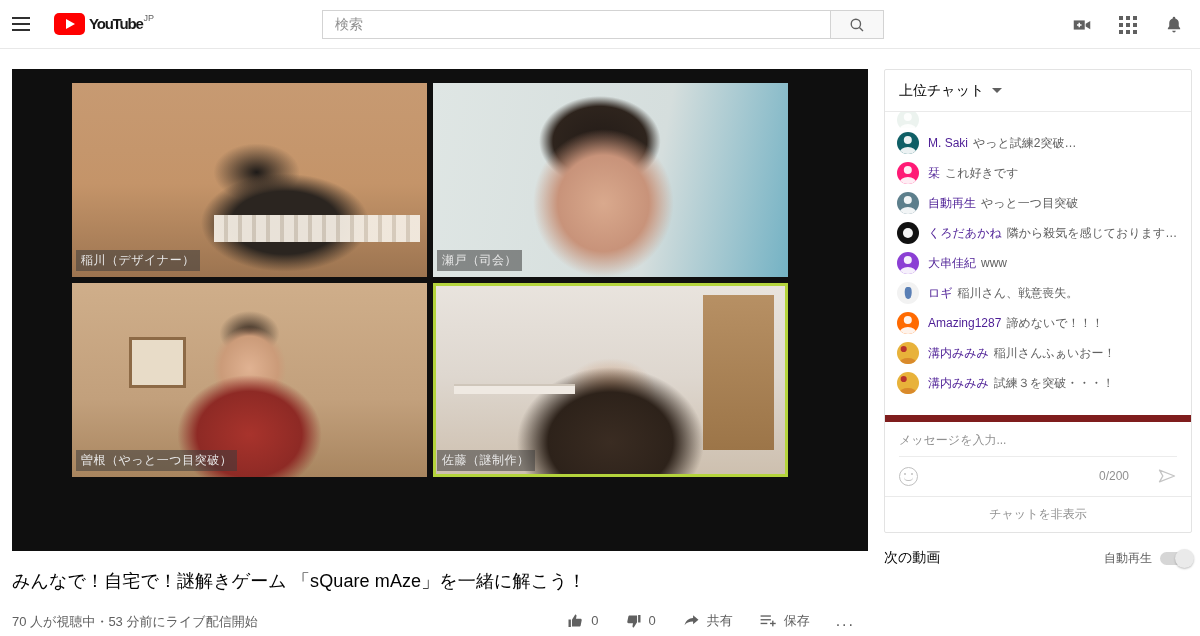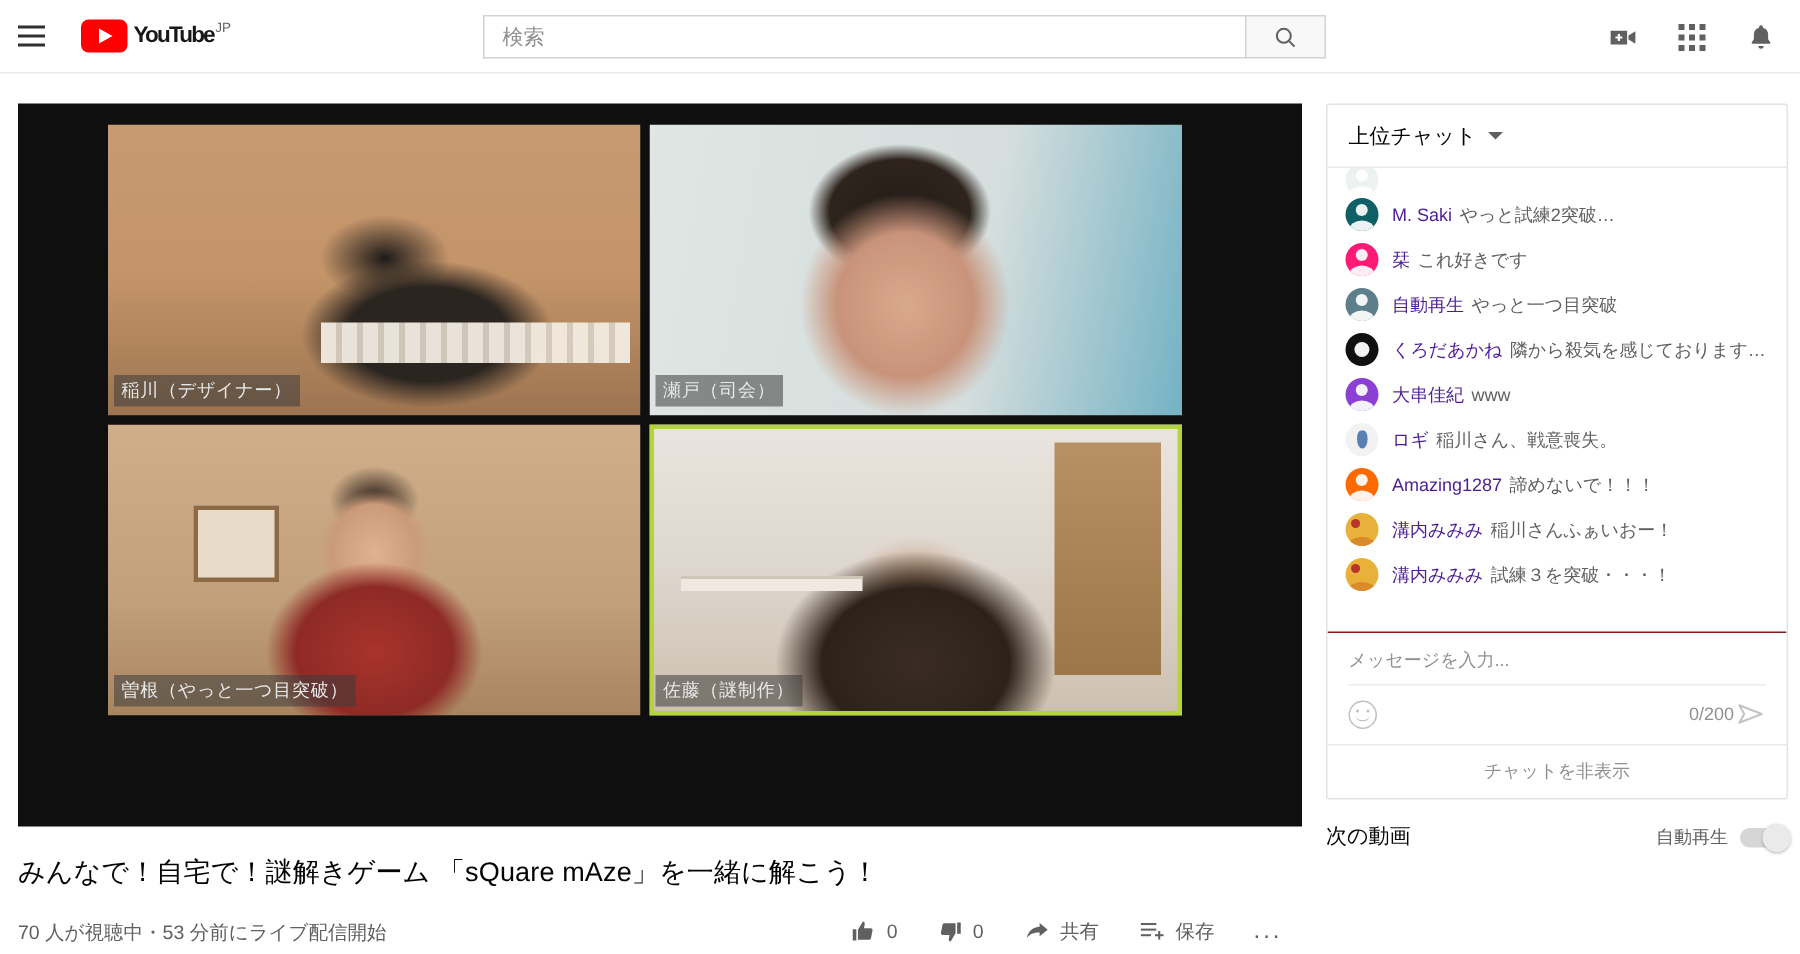--- a/index.html
+++ b/index.html
@@ -151,32 +151,32 @@
     position: relative; overflow: hidden;
   }
   .avatar .head { position:absolute; left:50%; top:18%; width:38%; height:38%;
       transform:translateX(-50%); border-radius:50%; background:rgba(255,255,255,.92); }
   .avatar .body { position:absolute; left:50%; bottom:-24%; width:78%; height:56%;
       transform:translateX(-50%); border-radius:50% 50% 0 0; background:rgba(255,255,255,.92); }
   .msg-text { font-size: 12px; color: #606060; line-height: 17px; white-space: nowrap; overflow: hidden; }
   .msg-text .au { color: #4c1d95; margin-right: 5px; }
   .msg.clipped { opacity: .28; height: 16px; min-height: 16px; overflow: hidden; padding-top: 0; padding-bottom: 0; }
 
-  .chat-input-area { flex: 0 0 auto; border-top: 1px solid #7f1d1d; padding: 10px 14px 0; }
+  .chat-input-area { flex: 0 0 auto; border-top: 7px solid #7f1d1d; padding: 10px 14px 0; }
   .chat-ph { font-size: 12px; color: #909090; padding-bottom: 7px; border-bottom: 1px solid #ececec; }
   .chat-tools { display: flex; align-items: center; justify-content: space-between; padding: 9px 0 10px; }
   .emoji-btn {
     width: 19px; height: 19px; border-radius: 50%; border: 1.6px solid #c0c0c0;
     position: relative; cursor: pointer;
   }
   .emoji-btn .e { position: absolute; width: 2.4px; height: 2.4px; border-radius: 50%; background: #c0c0c0; top: 5px; }
   .emoji-btn .e.l { left: 4px; } .emoji-btn .e.r { right: 4px; }
   .emoji-btn .m { position: absolute; left: 4px; right: 4px; top: 9px; height: 4px;
       border-bottom: 1.6px solid #c0c0c0; border-radius: 0 0 8px 8px; }
-  .counter { font-size: 12px; color: #909090; margin-left: auto; margin-right: 1px; }
+  .counter { font-size: 12px; color: #909090; margin-left: auto; margin-right: 28px; }
   .chat-foot {
     flex: 0 0 auto; height: 36px; display: flex; align-items: center; justify-content: center;
     border-top: 1px solid #eaeaea;
   }
   .chat-foot span { font-size: 12px; color: #909090; cursor: pointer; }
 
   .upnext {
     position: absolute; left: 884px; top: 500px; width: 308px;
     display: flex; align-items: center; justify-content: space-between; text-align: center;
   }

